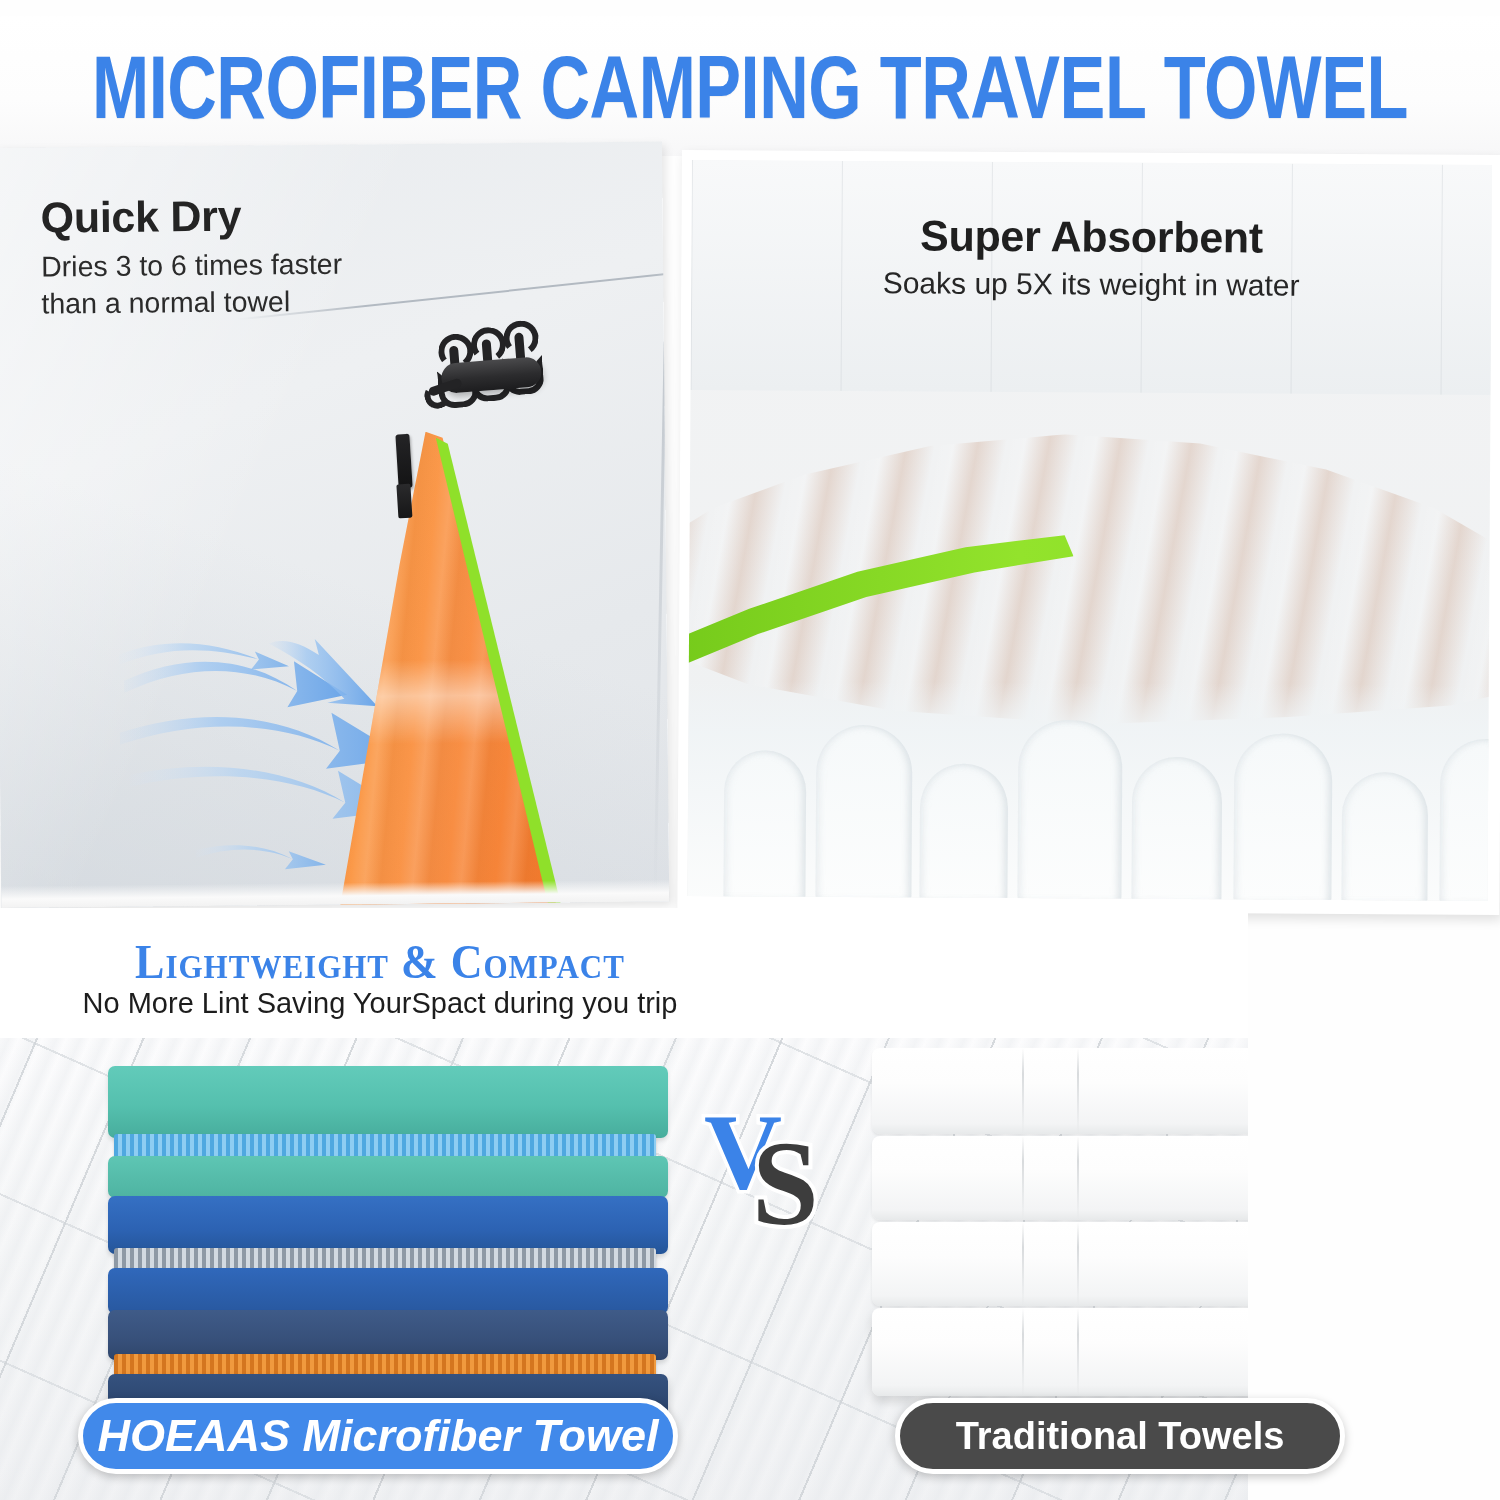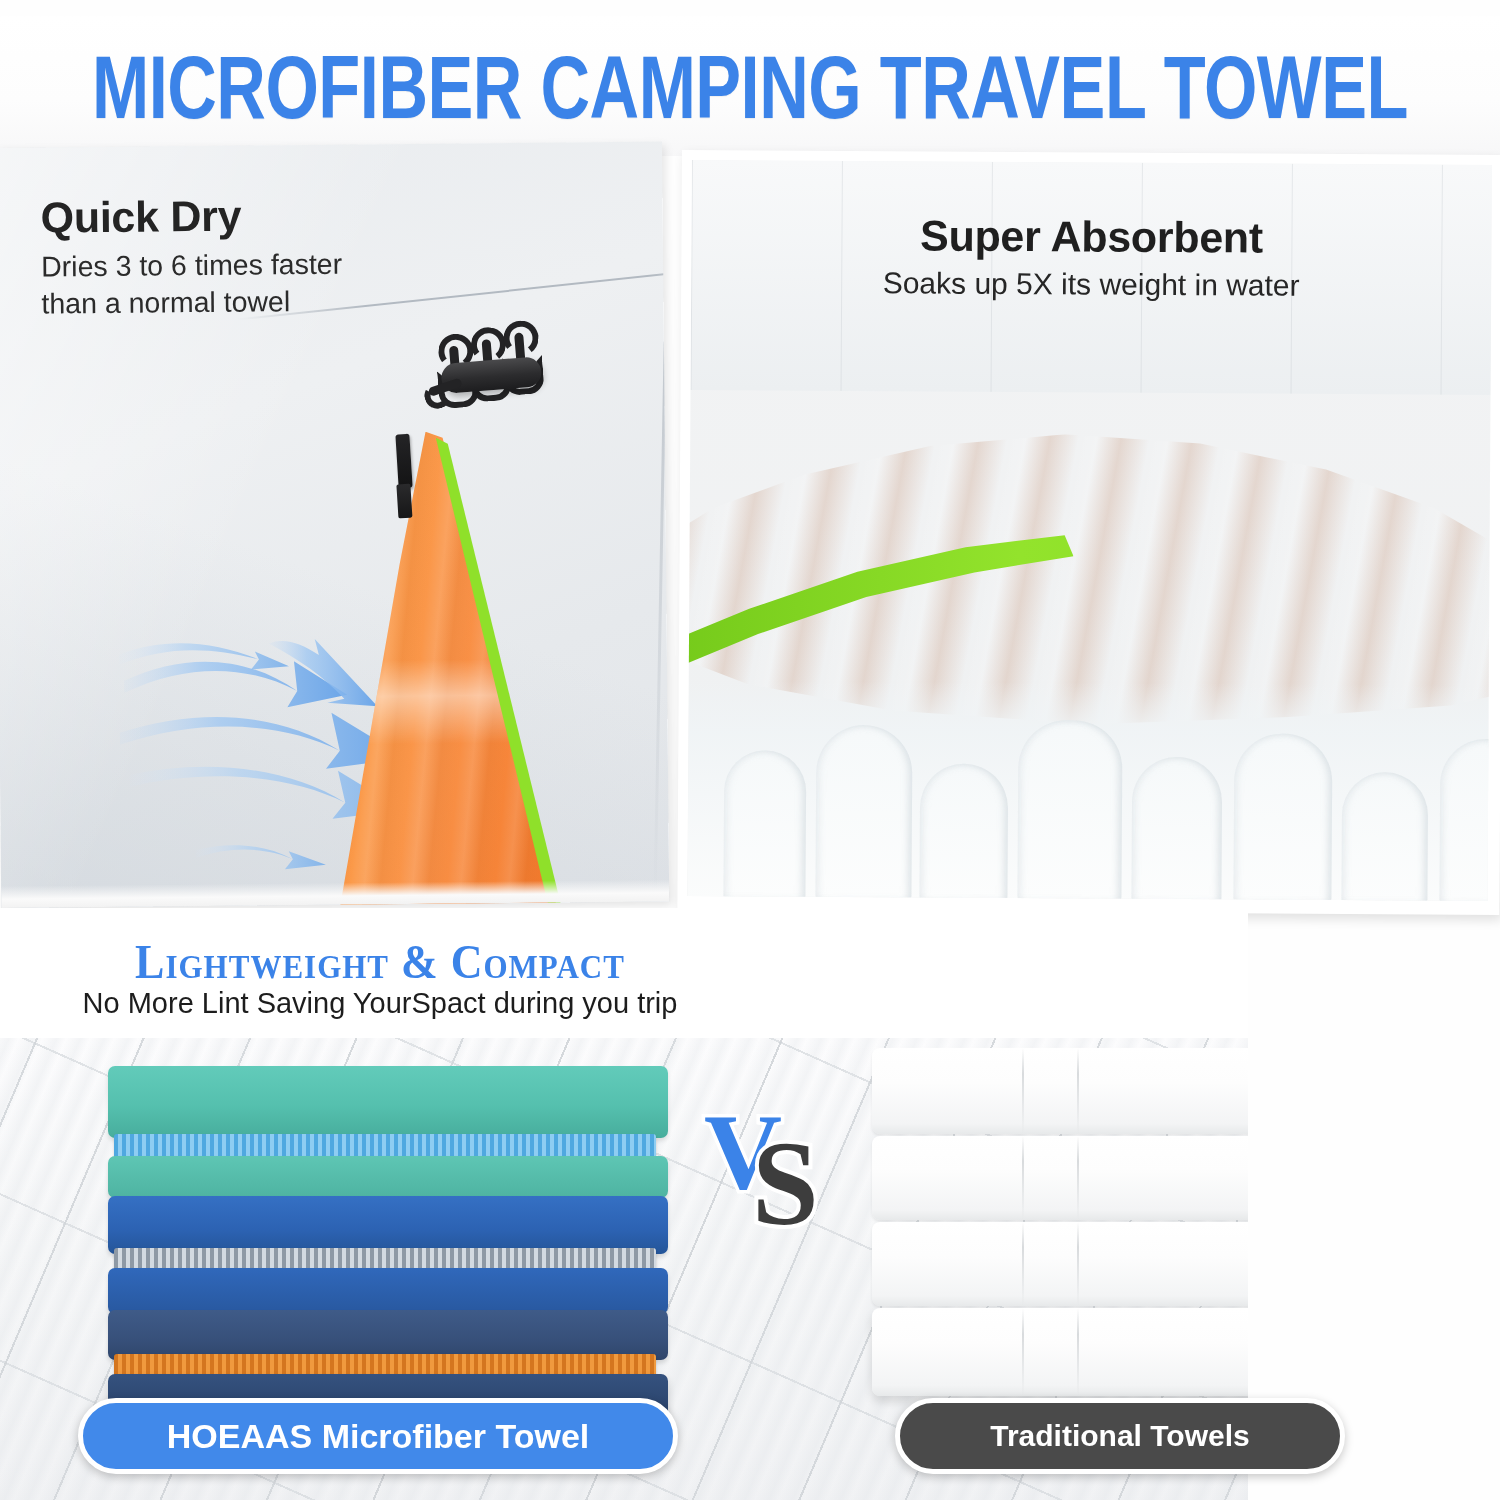--- a/index.html
+++ b/index.html
@@ -274,22 +274,22 @@
   }
 
   .pill {
     position:absolute; z-index: 11;
     display:flex; align-items:center; justify-content:center;
     border-radius: 40px; color:#ffffff; font-weight:700;
     border: 5px solid #ffffff;
     box-shadow: 0 3px 10px rgba(0,0,0,0.22);
     white-space: nowrap;
   }
-  .pill-blue { left: 78px; top: 1398px; width: 600px; height: 76px; background:#4189ea; font-size: 34px; }
-  .pill-gray { left: 895px; top: 1398px; width: 450px; height: 76px; background:#4a4a4a; font-size: 30px; }
+  .pill-blue { left: 78px; top: 1398px; width: 600px; height: 76px; background:#4189ea; font-size: 45px; font-style: italic; }
+  .pill-gray { left: 895px; top: 1398px; width: 450px; height: 76px; background:#4a4a4a; font-size: 38px; }
 </style>
 </head>
 <body>
 
 <div id="root">
 
   <div class="title-bar">
     <div class="title-text">MICROFIBER CAMPING TRAVEL TOWEL</div>
   </div>
 

